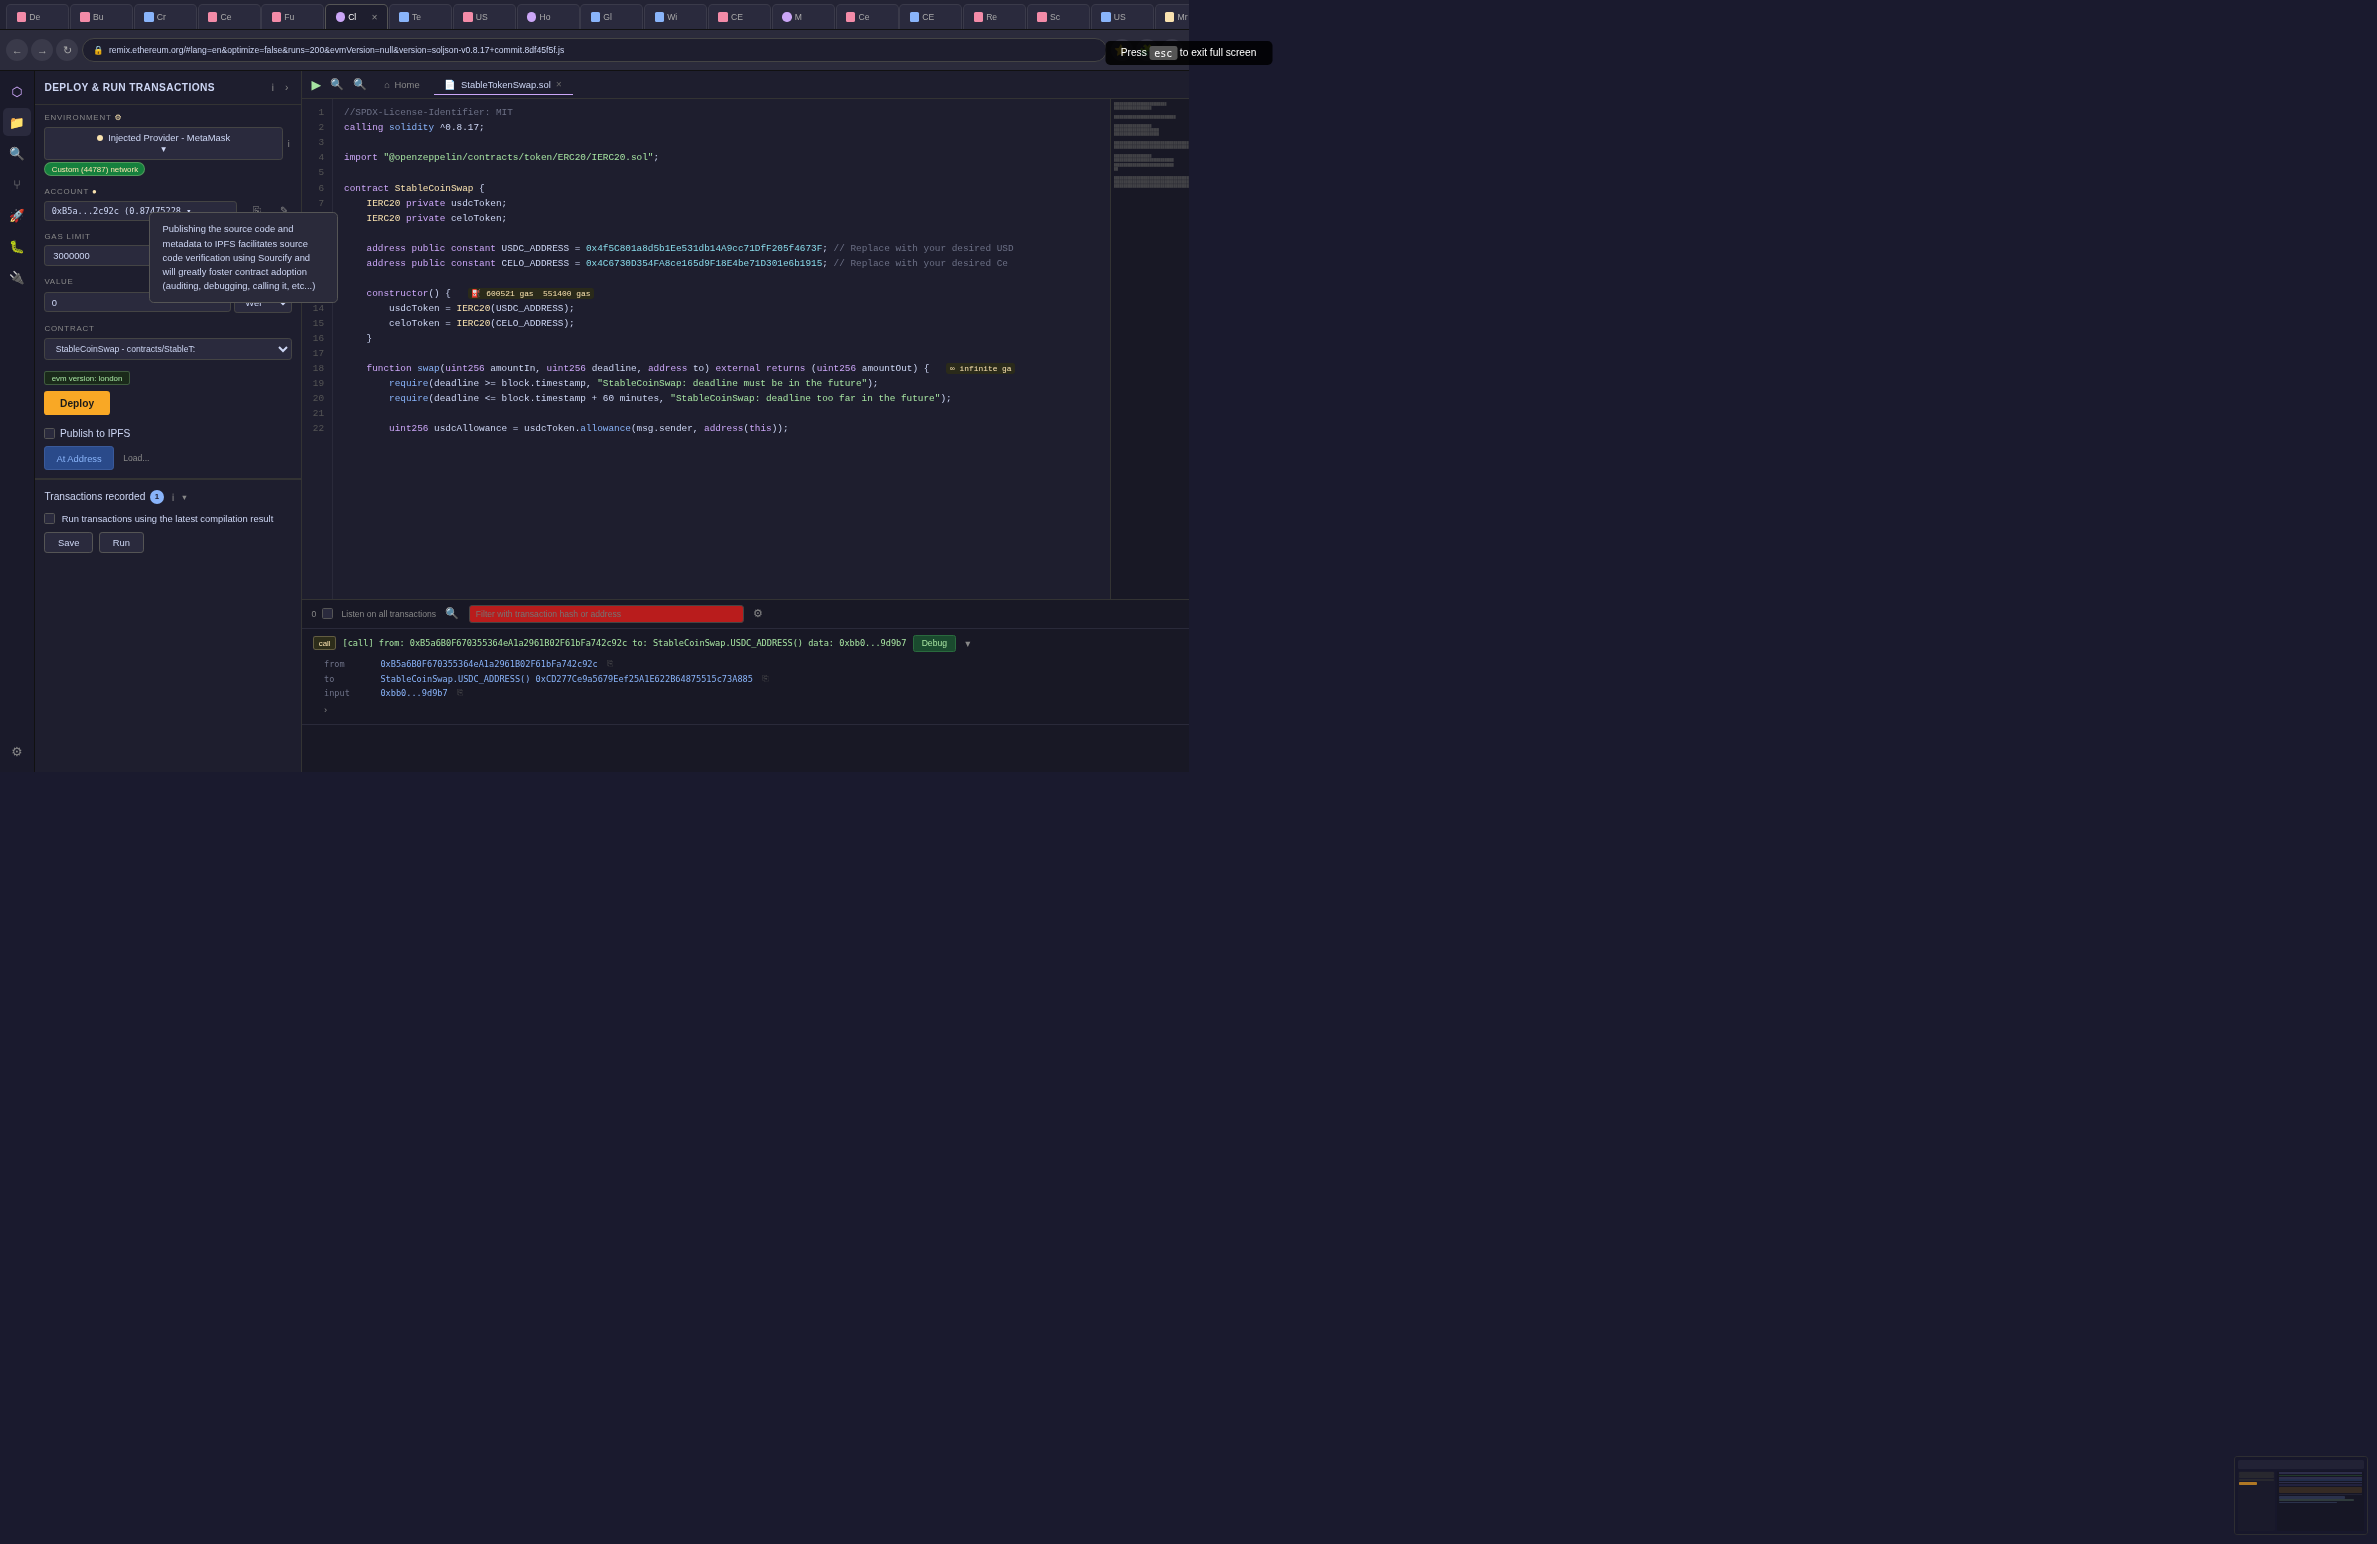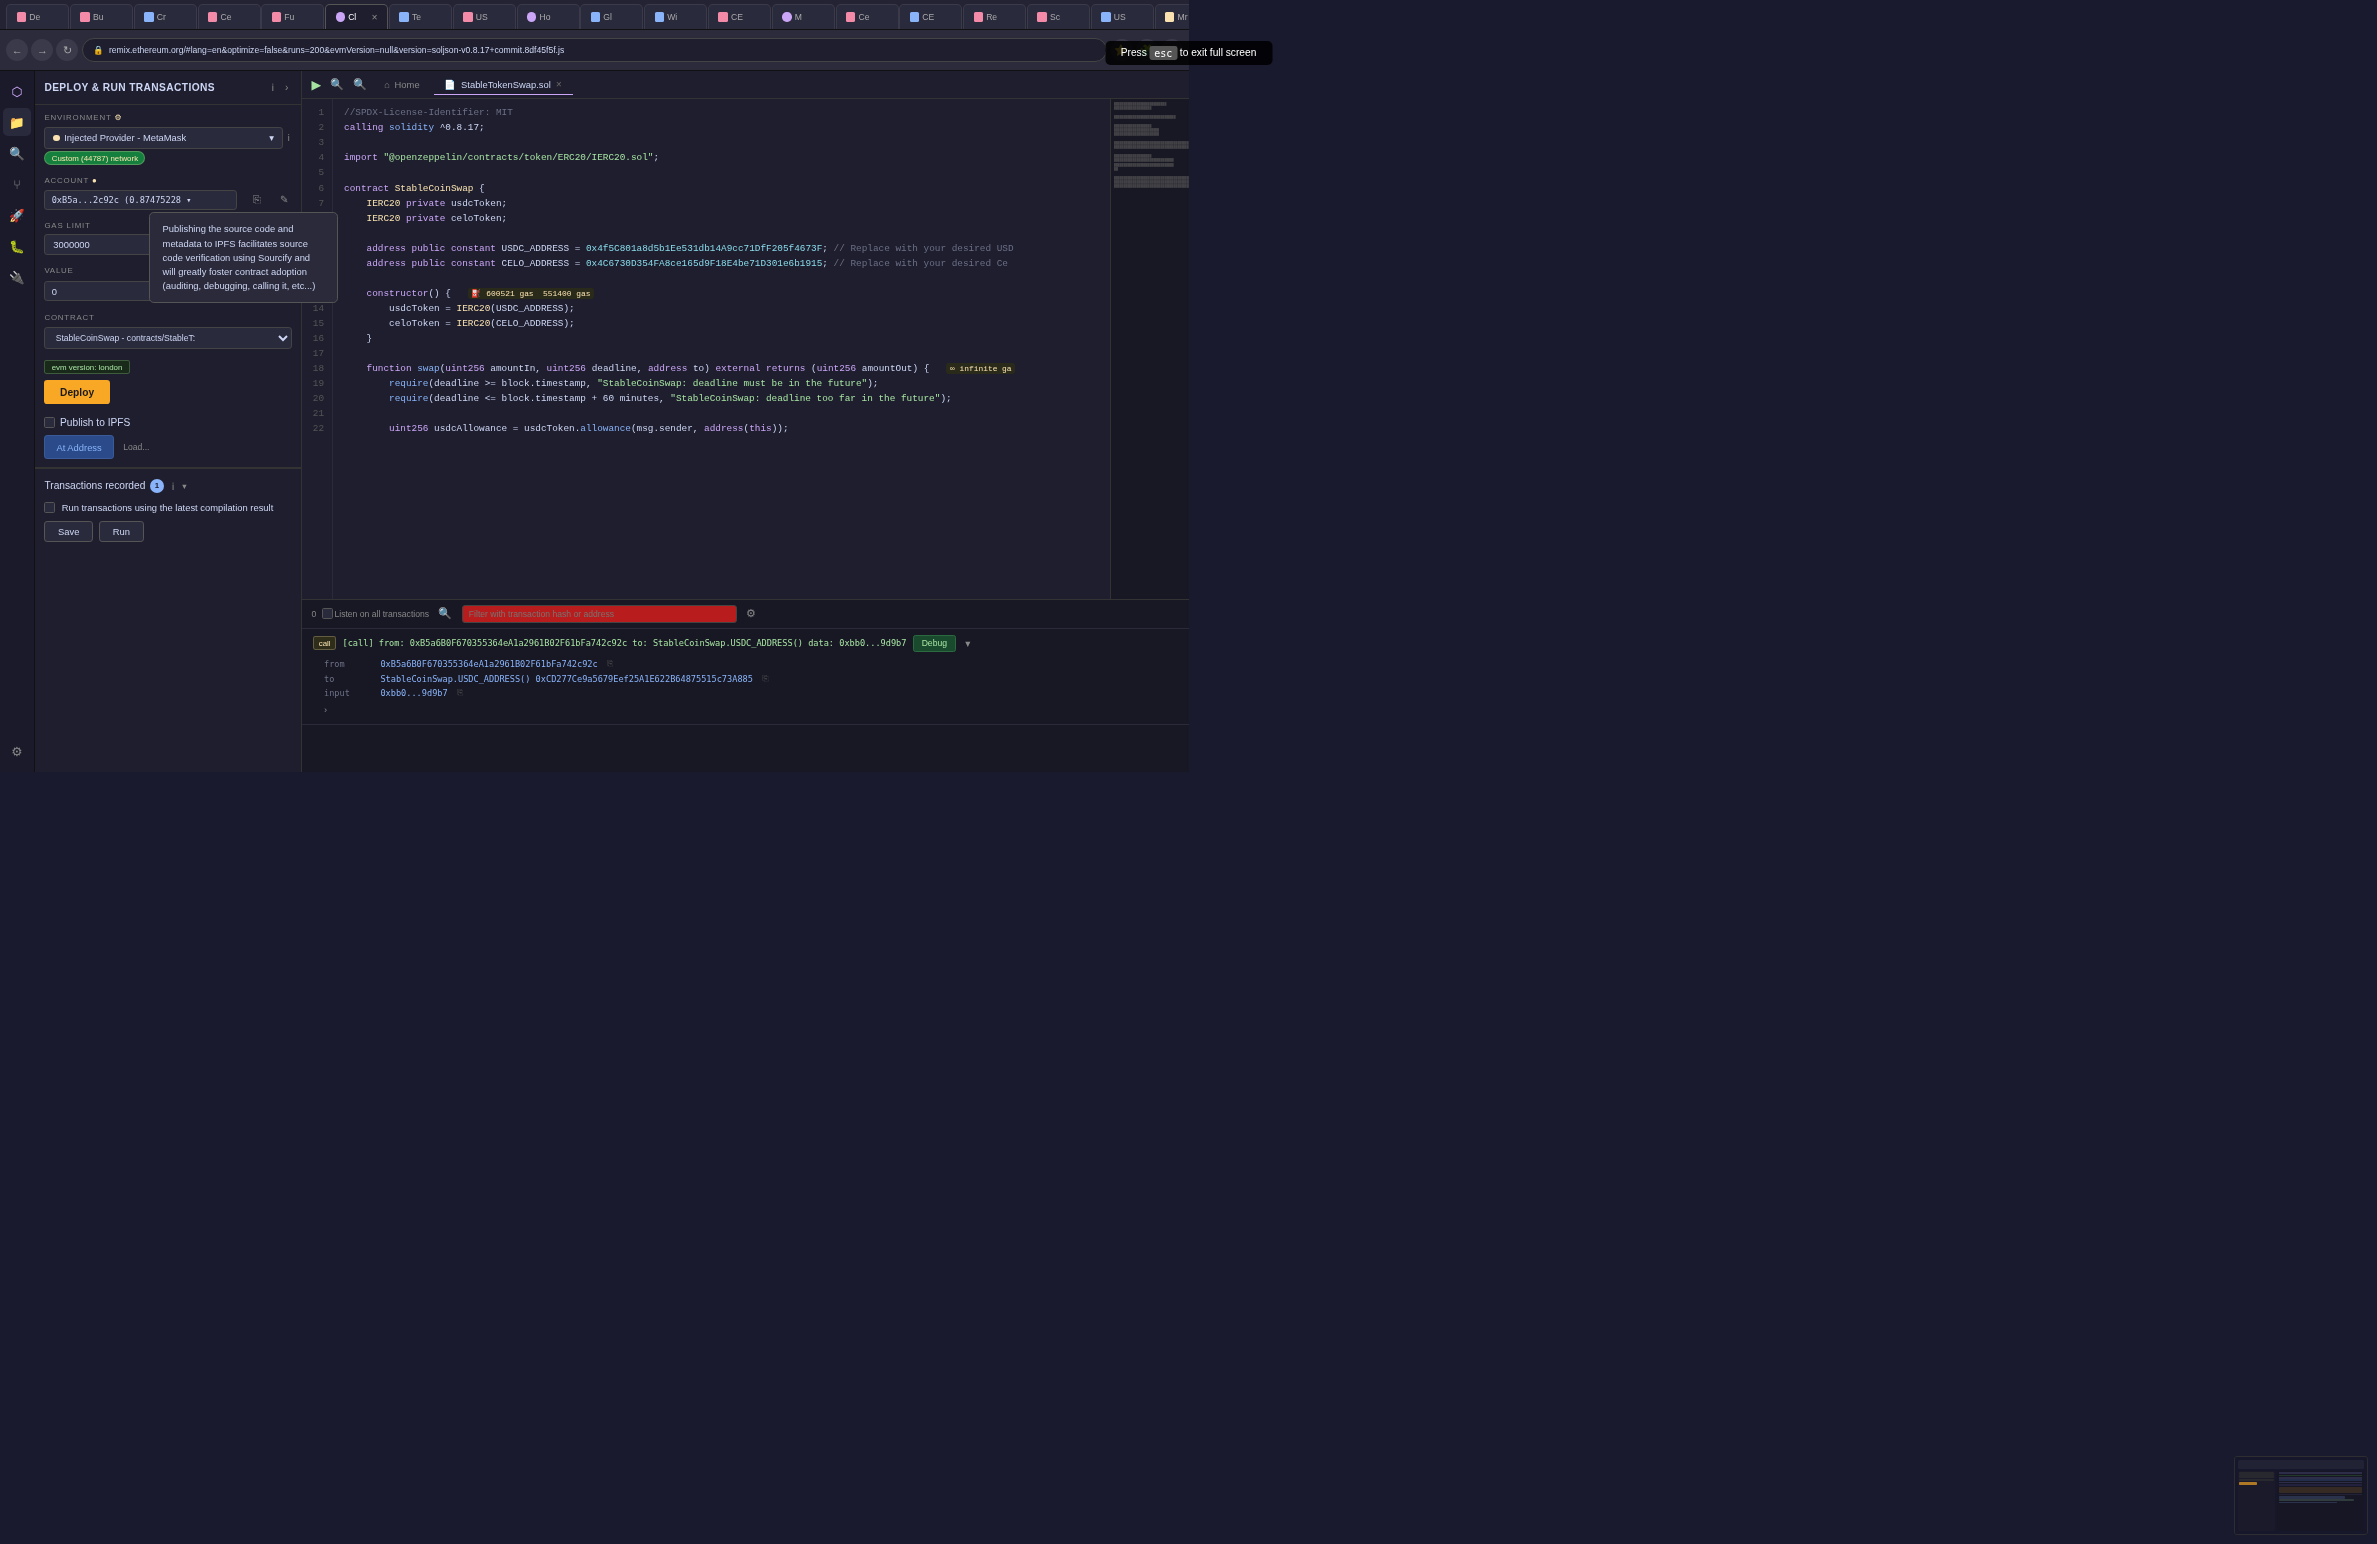--- a/index.html
+++ b/index.html
@@ -31,21 +31,21 @@
     .deploy-panel::-webkit-scrollbar-track { background: #1e1e2e; }
     .deploy-panel::-webkit-scrollbar-thumb { background: #444; border-radius: 1.6px; }
 
     .panel-header { display: flex; align-items: center; justify-content: space-between; padding: 7.9px 9.4px; background: #1e1e2e; border-bottom: 0.8px solid #333; }
     .panel-title { font-size: 10.2px; font-weight: bold; color: #cdd6f4; letter-spacing: 0.4px; }
     .panel-header-icons { display: flex; gap: 4.7px; align-items: center; }
 
     .section { padding: 7.9px 9.4px; }
     .section-label { font-size: 7.9px; color: #888; letter-spacing: 0.8px; text-transform: uppercase; margin-bottom: 4.7px; display: flex; align-items: center; gap: 3.1px; }
     .section-label .info-icon { color: #f9e2af; font-size: 7.9px; cursor: pointer; }
-    .env-select { background: #2a2a3d; border: 0.8px solid #444; border-radius: 3.1px; color: #cdd6f4; padding: 4.7px 7.9px; width: 100%; display: flex; align-items: center; justify-content: space-between; cursor: pointer; font-size: 9.4px; }
+    .env-select { background: #2a2a3d; border: 0.8px solid #444; border-radius: 3.1px; color: #cdd6f4; padding: 4.7px 7.9px; width: 100%; display: flex; align-items: center; justify-content: space-between; cursor: pointer; font-size: 9.4px; flex-direction: column; }
     .env-select .provider-dot { width: 6.3px; height: 6.3px; background: #f9e2af; border-radius: 50%; margin-right: 4.7px; }
     .custom-network-badge { background: #15803d; color: #f9e2af; border: 0.8px solid #f9e2af44; font-size: 7.9px; padding: 1.6px 6.3px; border-radius: 7px; margin-top: 2px; display: inline-block; }
     .info-btn { background: transparent; border: none; color: #888; cursor: pointer; font-size: 9.4px; padding: 1.6px; }
     .account-row { display: flex; align-items: center; gap: 13px; }
     .account-select { background: #2a2a3d; border: 0.8px solid #444; border-radius: 3.1px; color: #cdd6f4; padding: 3.9px 6.3px; flex: 1; font-size: 8.6px; font-family: monospace; cursor: pointer; }
     .icon-btn { background: transparent; border: none; color: #888; cursor: pointer; font-size: 10.2px; padding: 1.6px 3.1px; }
     .gas-input { background: #2a2a3d; border: 0.8px solid #444; border-radius: 3.1px; color: #cdd6f4; padding: 3.9px 7.9px; width: 100%; font-size: 9.4px; }
     .value-row { display: flex; gap: 3.1px; align-items: center; }
     .value-input { background: #2a2a3d; border: 0.8px solid #444; border-radius: 3.1px; color: #cdd6f4; padding: 3.9px 6.3px; flex: 1; font-size: 9.4px; }
     .unit-select { background: #2a2a3d; border: 0.8px solid #444; border-radius: 3.1px; color: #cdd6f4; padding: 3.9px 6.3px; font-size: 9.4px; cursor: pointer; }
@@ -96,21 +96,21 @@
     .hex { color: #89dceb; }
 
     
     .gas-note { color: #f9e2af; font-size: 7.9px; background: #2a2a1a; border-radius: 2.4px; padding: 0.8px 3.9px; }
 
     
     .transaction-log { background: #181825; border-top: 1.6px solid #333; height: 173px; overflow-y: auto; }
     .transaction-log::-webkit-scrollbar { width: 3.1px; }
     .log-toolbar { display: flex; align-items: center; gap: 6.3px; padding: 4.7px 9.4px; border-bottom: 0.8px solid #2a2a3a; }
     .filter-input { flex: 1; background: #b91c1c; border: 0.8px solid #444; border-radius: 3.1px; color: #cdd6f4; padding: 3.1px 6.3px; font-size: 8.6px; max-width: 275px; }
-    .listen-toggle { display: flex; align-items: center; gap: 1px; font-size: 8.6px; color: #888; }
+    .listen-toggle { display: flex; align-items: center; gap: 8px; font-size: 8.6px; color: #888; }
     .call-badge { background: #2d2d1a; color: #f9e2af; border: 0.8px solid #f9e2af44; font-size: 7.9px; padding: 1.6px 4.7px; border-radius: 2.4px; }
     .log-entry { padding: 6.3px 11px; border-bottom: 0.8px solid #2a2a3a; }
     .log-header { display: flex; align-items: center; gap: 6.3px; margin-bottom: 4.7px; }
     .log-text { font-size: 9.4px; color: #a6e3a1; font-family: monospace; }
     .debug-btn { background: #1a4a2e; border: 0.8px solid #2a6a3e; color: #a6e3a1; padding: 2.4px 7.9px; border-radius: 2.4px; font-size: 8.6px; cursor: pointer; }
     .log-field { display: flex; align-items: center; gap: 9.4px; padding: 2.4px 11px; font-family: monospace; font-size: 8.6px; }
     .log-field-label { color: #6c7086; width: 47px; }
     .log-field-value { color: #89b4fa; }
     .copy-icon { color: #555; cursor: pointer; font-size: 7.9px; }
     .expand-arrow { color: #888; font-size: 9.4px; cursor: pointer; padding: 3.1px 11px; }

